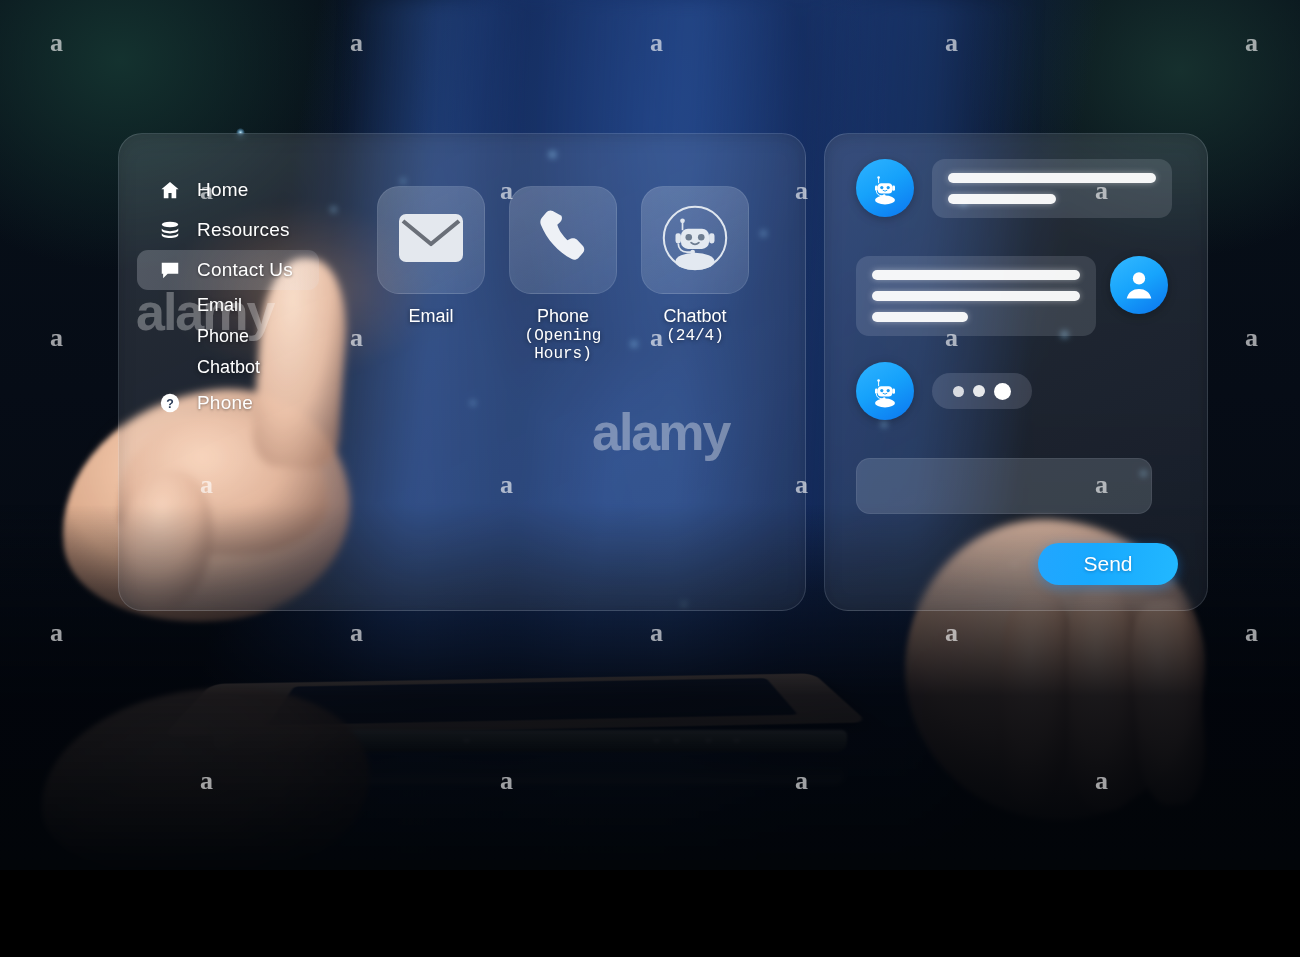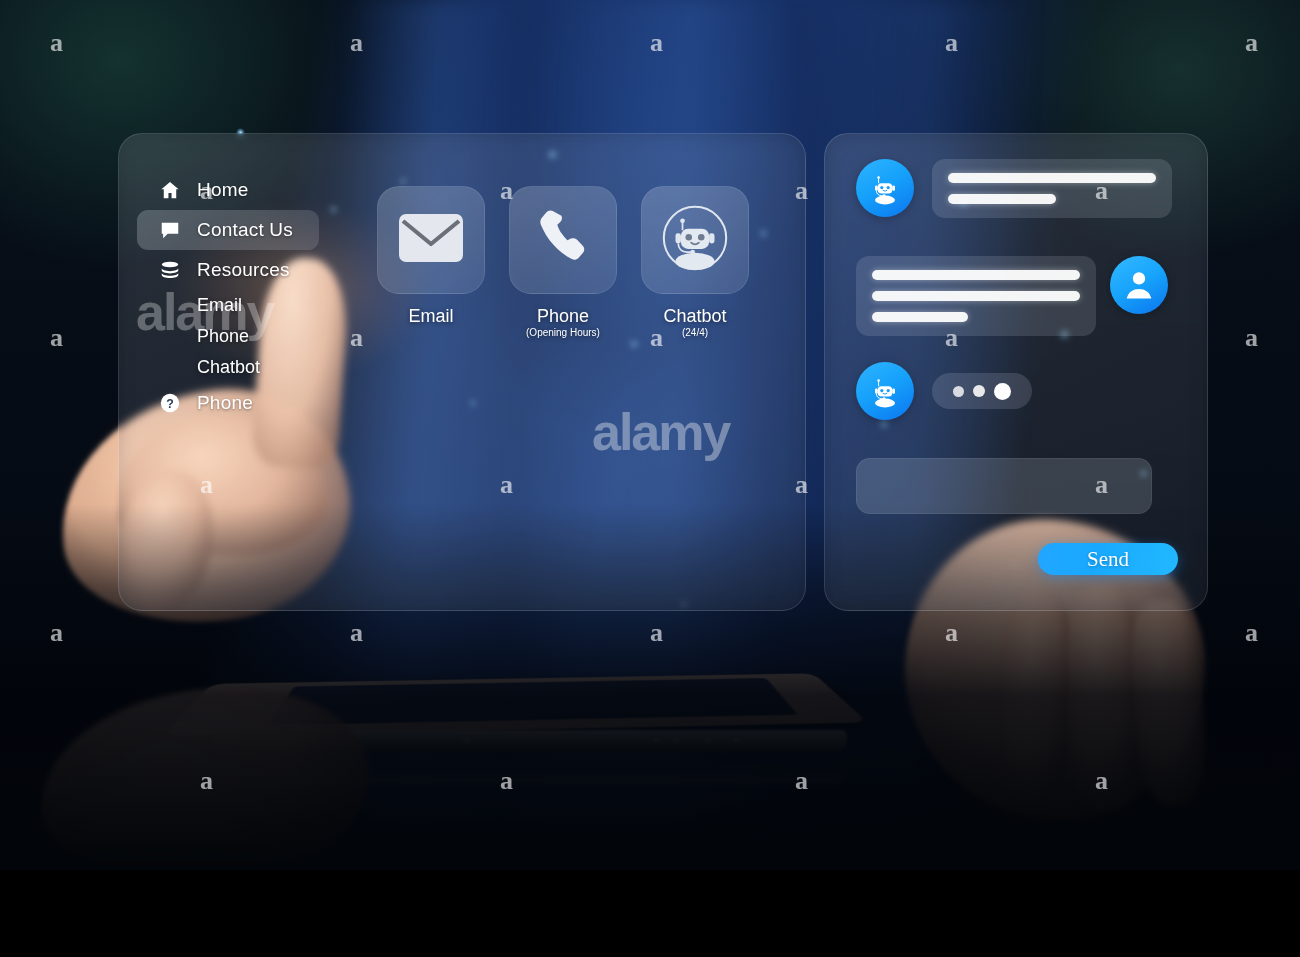--- a/index.html
+++ b/index.html
@@ -203,21 +203,21 @@
     background:linear-gradient(155deg, rgba(228,236,248,.22) 0%, rgba(198,213,236,.15) 100%);
     border:1px solid rgba(235,242,252,.10);
     display:flex; align-items:center; justify-content:center;
     cursor:pointer;
   }
   .card-cap {
     margin-top:12px; text-align:center;
     color:#fff; font-size:18px; line-height:1.15;
     text-shadow:0 1px 4px rgba(0,0,0,.5);
   }
-  .card-cap .sub { display:block; font-size:10px; }
+  .card-cap .sub { display:block; font-size:16px;font-family:Liberation Mono, monospace; }
 
   
   #chat { position:absolute; left:0; top:0; width:384px; height:478px; }
   .row { position:absolute; display:flex; align-items:flex-start; }
   .av {
     width:58px; height:58px; border-radius:50%;
     display:flex; align-items:center; justify-content:center;
     flex:0 0 58px;
     box-shadow:0 2px 10px rgba(0,0,0,.25);
   }
@@ -247,26 +247,26 @@
   .d2 { width:12px; height:12px; opacity:.88; }
   .d3 { width:17px; height:17px; opacity:1; }
   #chat-input {
     position:absolute; left:31px; top:324px; width:296px; height:56px;
     border-radius:14px;
     background:rgba(222,231,245,.17);
     border:1px solid rgba(235,242,252,.08);
     cursor:text;
   }
   #send-btn {
-    position:absolute; left:213px; top:409px; width:140px; height:32px;
+    position:absolute; left:213px; top:409px; width:140px; height:42px;
     border-radius:21px;
     background:linear-gradient(100deg,#22a6ff 0%,#18a9fe 40%,#22b8ff 100%);
     border:none;
     color:#fff; font-size:21px; font-weight:400;
-    font-family:Liberation Serif, serif;
+    font-family:Liberation Sans, sans-serif;
     cursor:pointer;
     box-shadow:0 3px 12px rgba(20,130,230,.45);
     text-shadow:0 1px 3px rgba(0,40,90,.35);
   }
 
   
   #footer { position:absolute; left:0; top:870px; width:1300px; height:87px; background:#000; }
 </style>
 </head>
 <body>
@@ -329,38 +329,38 @@
 
     <div class="nav-item" id="nav-home">
       <span class="ico">
         <svg width="22" height="22" viewBox="0 0 24 24" fill="#ffffff">
           <path d="M12 3.2 2.6 11.2h2.6V21h5.1v-5.6h3.4V21h5.1v-9.8h2.6z"></path>
         </svg>
       </span>
       <span class="lbl">Home</span>
     </div>
 
-    <div class="nav-item" id="nav-contact">
-      <span class="ico">
-        <svg width="22" height="22" viewBox="0 0 24 24" fill="#ffffff">
-          <path d="M3 4h18v12H9.5L4.5 21v-5H3z"></path>
-        </svg>
-      </span>
-      <span class="lbl">Contact Us</span>
-    </div>
-
     <div class="nav-item" id="nav-res">
       <span class="ico">
         <svg width="22" height="22" viewBox="0 0 24 24" fill="#ffffff">
           <ellipse cx="12" cy="6" rx="9" ry="3.1"></ellipse>
           <path d="M3 10.2c0 1.7 4 3.1 9 3.1s9-1.4 9-3.1v2.4c0 1.7-4 3.1-9 3.1s-9-1.4-9-3.1z"></path>
           <path d="M3 15.2c0 1.7 4 3.1 9 3.1s9-1.4 9-3.1v2.4c0 1.7-4 3.1-9 3.1s-9-1.4-9-3.1z"></path>
         </svg>
       </span>
       <span class="lbl">Resources</span>
+    </div>
+
+    <div class="nav-item" id="nav-contact">
+      <span class="ico">
+        <svg width="22" height="22" viewBox="0 0 24 24" fill="#ffffff">
+          <path d="M3 4h18v12H9.5L4.5 21v-5H3z"></path>
+        </svg>
+      </span>
+      <span class="lbl">Contact Us</span>
     </div>
 
     <div class="nav-sub">
       <span class="lbl">Email</span>
     </div>
     <div class="nav-sub">
       <span class="lbl">Phone</span>
     </div>
     <div class="nav-sub">
       <span class="lbl">Chatbot</span>

